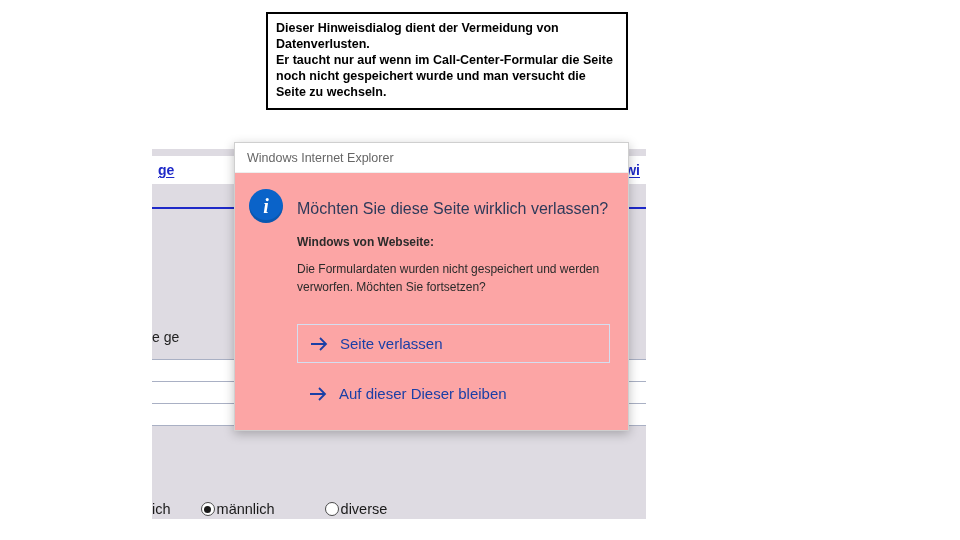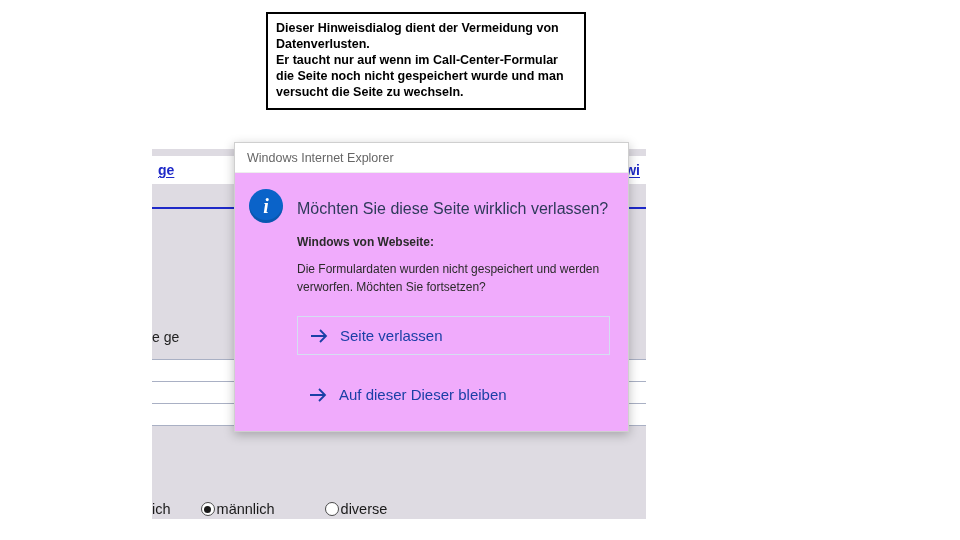--- a/index.html
+++ b/index.html
@@ -11,21 +11,21 @@
     font-family: "Segoe UI", Arial, sans-serif;
     background: #fff;
     overflow: hidden;
     position: relative;
   }
   
   .explain {
     position: absolute;
     left: 266px;
     top: 12px;
-    width: 320px;
+    width: 362px;
     border: 2px solid #000;
     padding: 6px 8px 8px 8px;
     font-size: 12.5px;
     line-height: 1.28;
     font-weight: bold;
     font-family: Arial, sans-serif;
   }
   
   .form-bg {
     position: absolute;
@@ -110,21 +110,21 @@
     width: 7px; height: 7px;
     background: #1a1a1a;
     border-radius: 50%;
   }
   
   .dialog {
     position: absolute;
     left: 234px;
     top: 142px;
     width: 395px;
-    background: #f0abfc;
+    background: #fca5a5;
     border: 1px solid #cfcfcf;
     box-shadow: 0 3px 10px rgba(0,0,0,.25);
   }
   .dlg-title {
     height: 30px;
     display: flex;
     align-items: center;
     padding: 0 12px;
     font-size: 12.5px;
     color: #666;
@@ -162,37 +162,37 @@
   .dlg-label {
     font-size: 12px;
     color: #2b2b2b;
     font-weight: 600;
     margin-bottom: 12px;
   }
   .dlg-msg {
     font-size: 12px;
     color: #2b2b2b;
     line-height: 1.45;
-    margin-bottom: 12px;
+    margin-bottom: 20px;
   }
   .cmd-links {
     padding: 0 18px 18px 62px;
   }
   .cmd-btn {
     display: flex;
     align-items: center;
     gap: 10px;
     padding: 10px 12px;
     font-size: 15px;
     color: #1a3fa6;
     cursor: pointer;
   }
   .cmd-btn:first-child {
     border: 1px solid #d4def0;
-    margin-bottom: 21px;
+    margin-bottom: 12px;
   }
   .arrow {
     width: 20px;
     display: inline-flex;
     align-items: center;
     justify-content: center;
     color: #1a3fa6;
   }
   .arrow svg { display: block; }
 </style>

